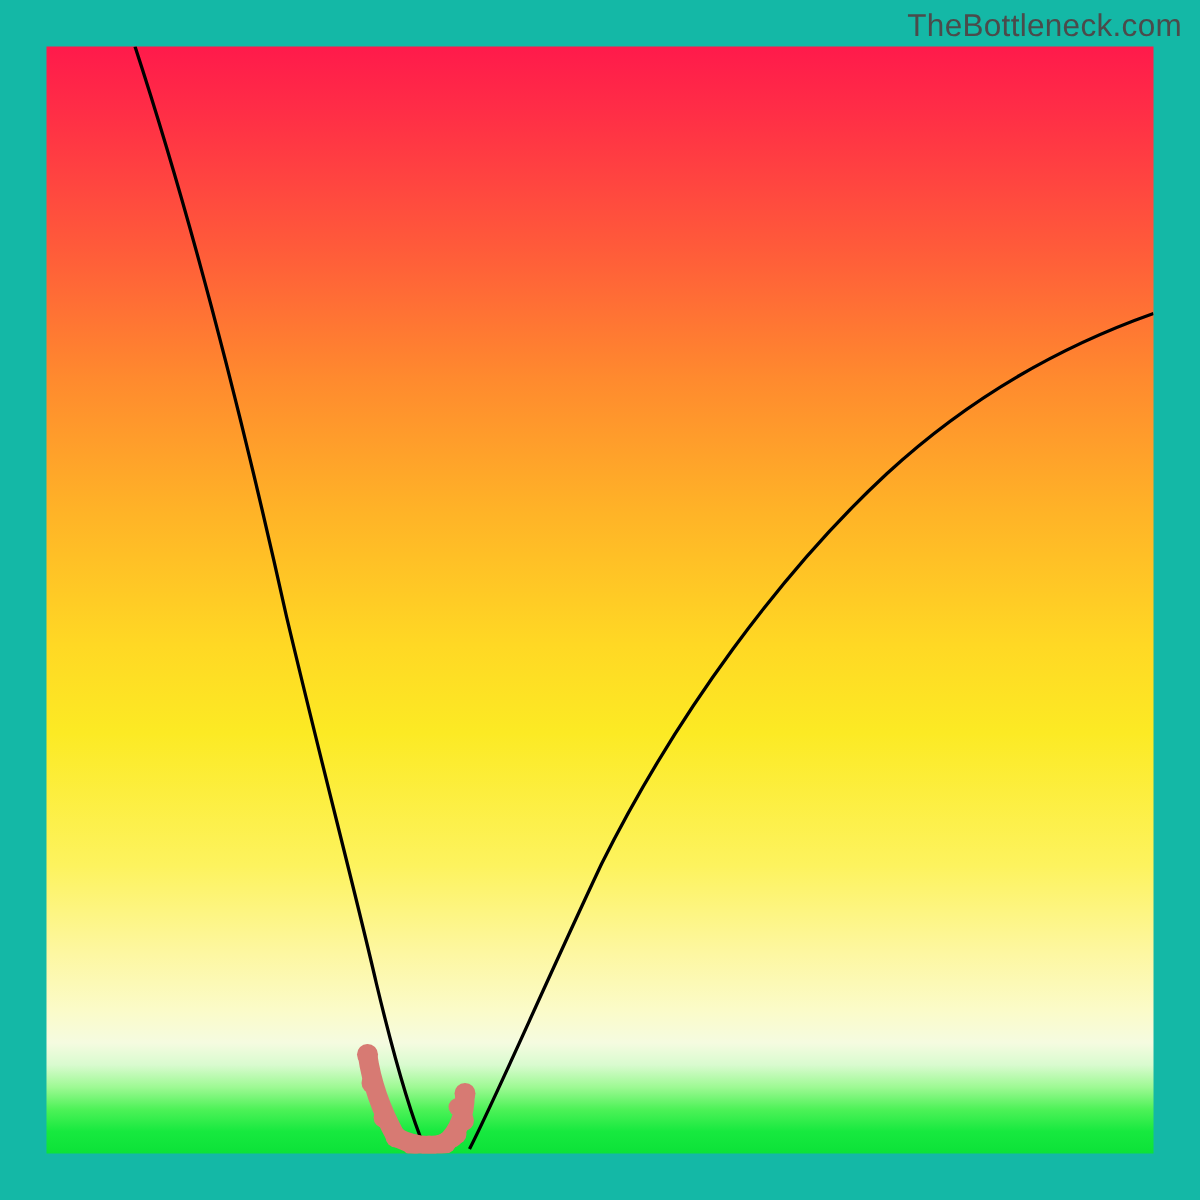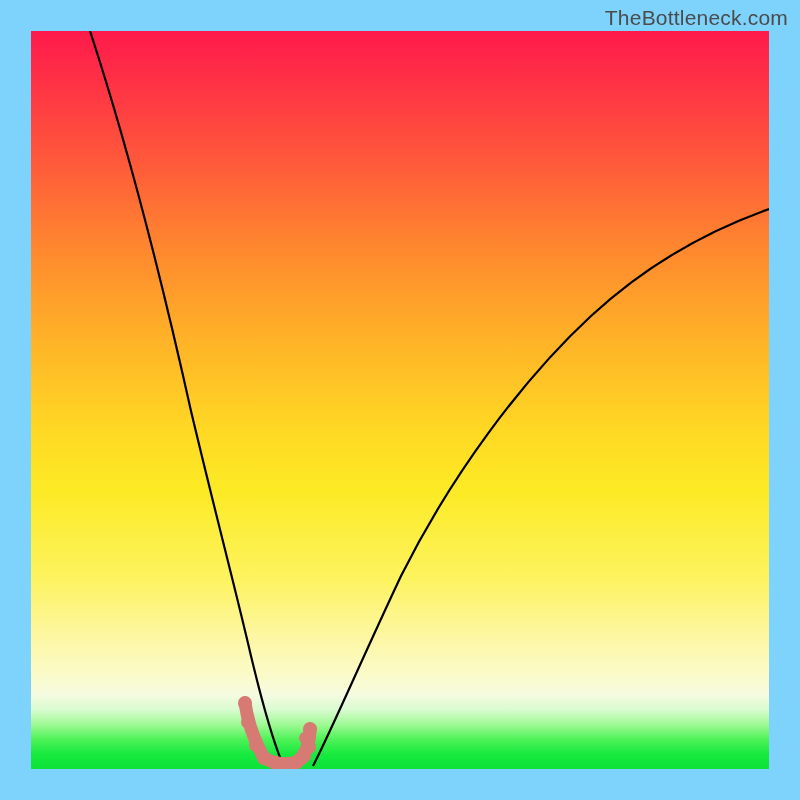--- a/index.html
+++ b/index.html
@@ -10,21 +10,21 @@
     overflow: hidden;
     background: #000;
     font-family: Arial, Helvetica, sans-serif;
   }
   .frame {
     position: absolute;
     top: 0;
     left: 0;
     width: 800px;
     height: 800px;
-    background: #7dd3fc;
+    background: #14b8a6;
   }
   .plot {
     position: absolute;
     top: 31px;
     left: 31px;
     width: 738px;
     height: 738px;
     
     background: linear-gradient(to bottom,
       #ff1a4b 0%,

